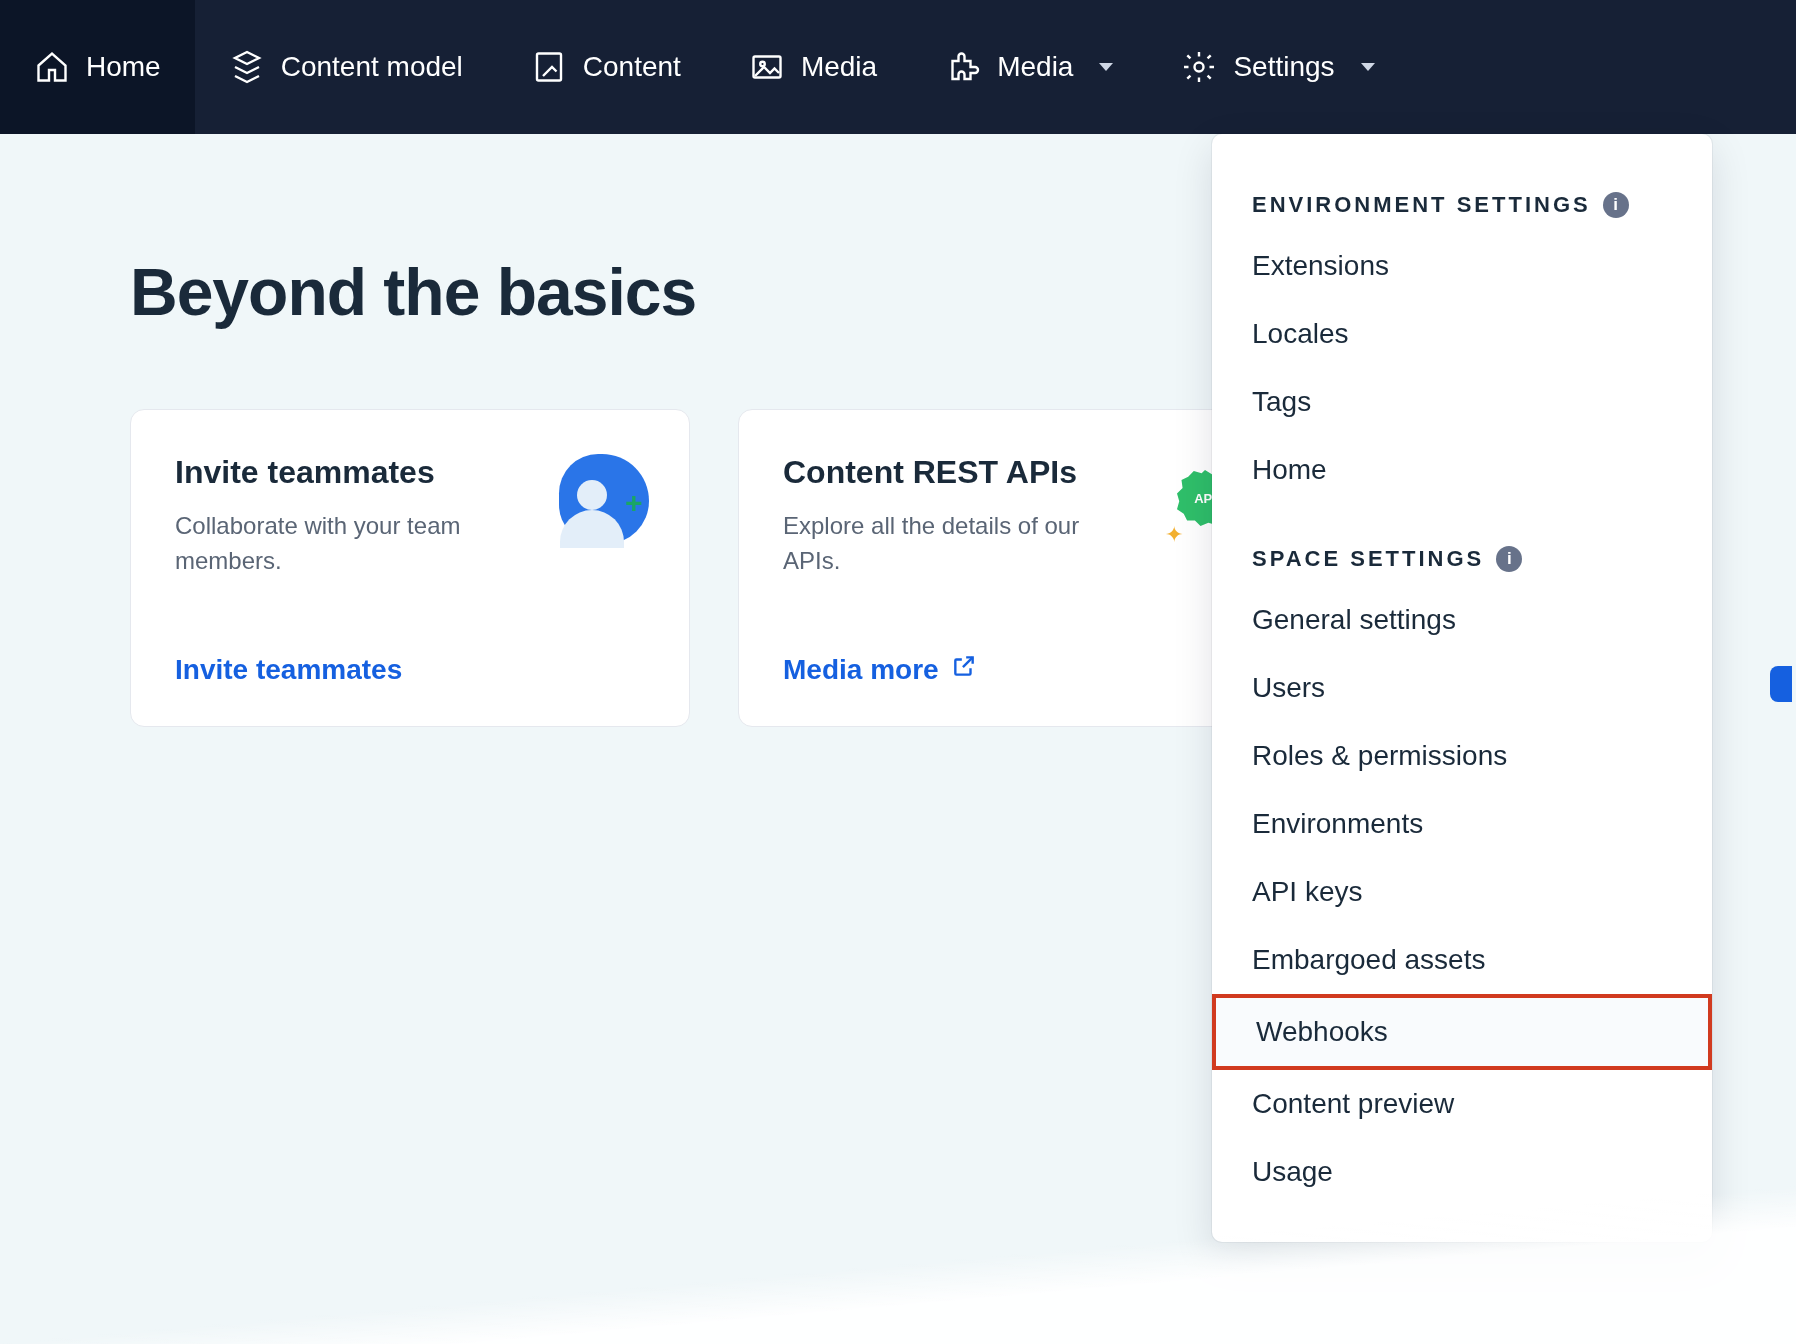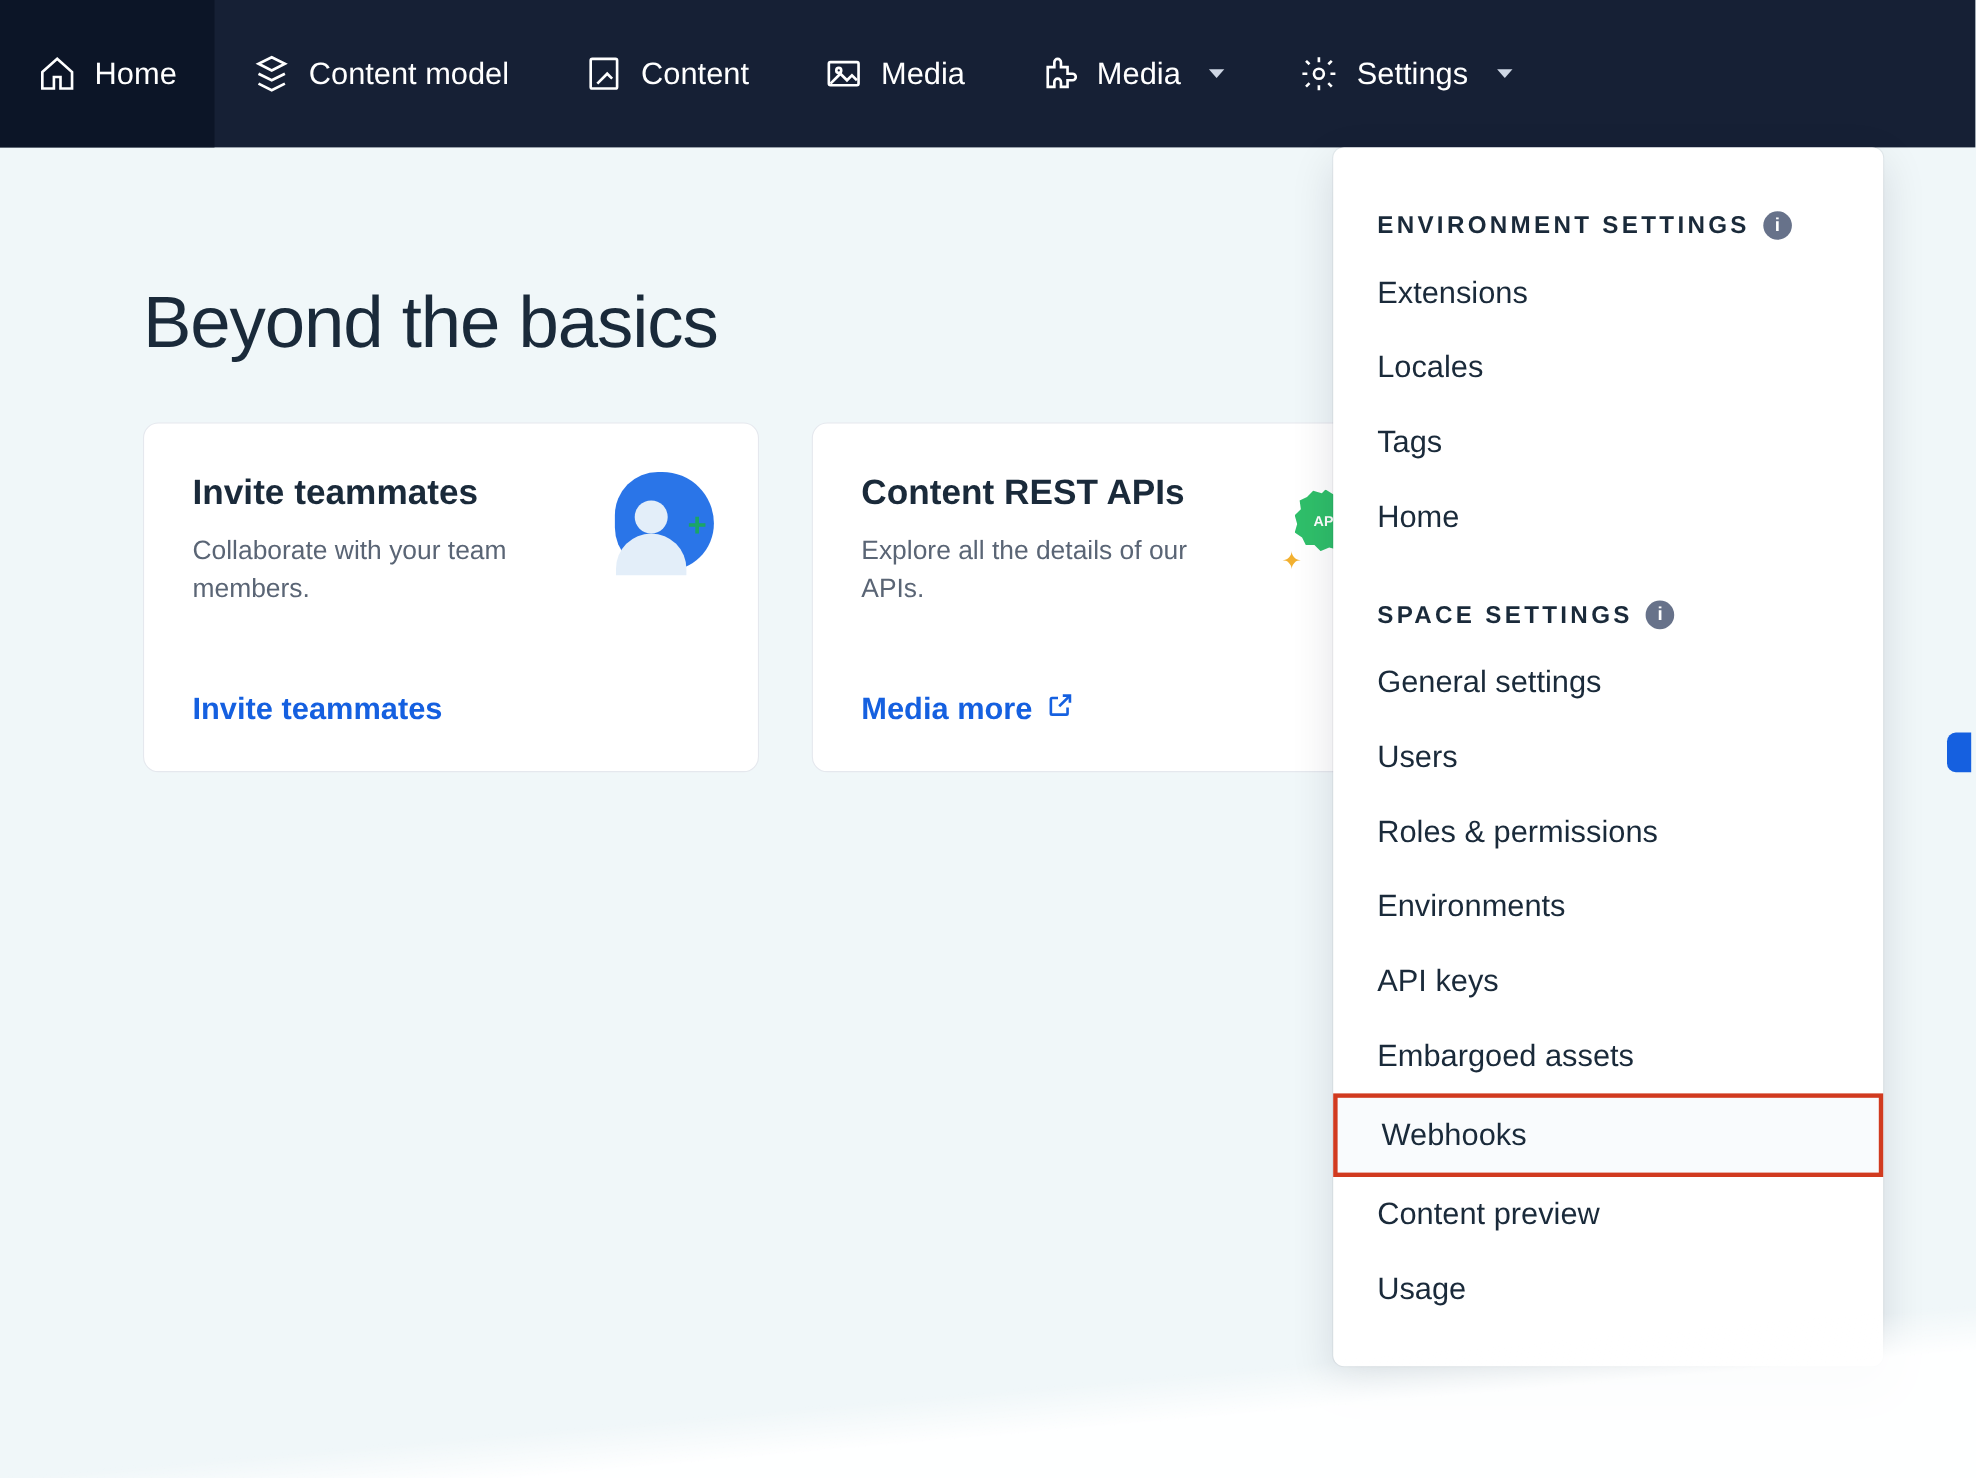--- a/index.html
+++ b/index.html
@@ -50,24 +50,24 @@
       margin-left: 10px;
     }
 
     
     .page {
       position: relative;
       padding: 120px 130px 0 130px;
     }
     .page-title {
       font-size: 66px;
-      font-weight: 400;
+      font-weight: 700;
       color: #1a2a3a;
       letter-spacing: -1px;
-      margin-bottom: 54px;
+      margin-bottom: 79px;
     }
 
     .cards {
       display: flex;
       gap: 48px;
     }
     .card {
       background: #fff;
       border: 1px solid #e5e8ee;
       border-radius: 14px;

